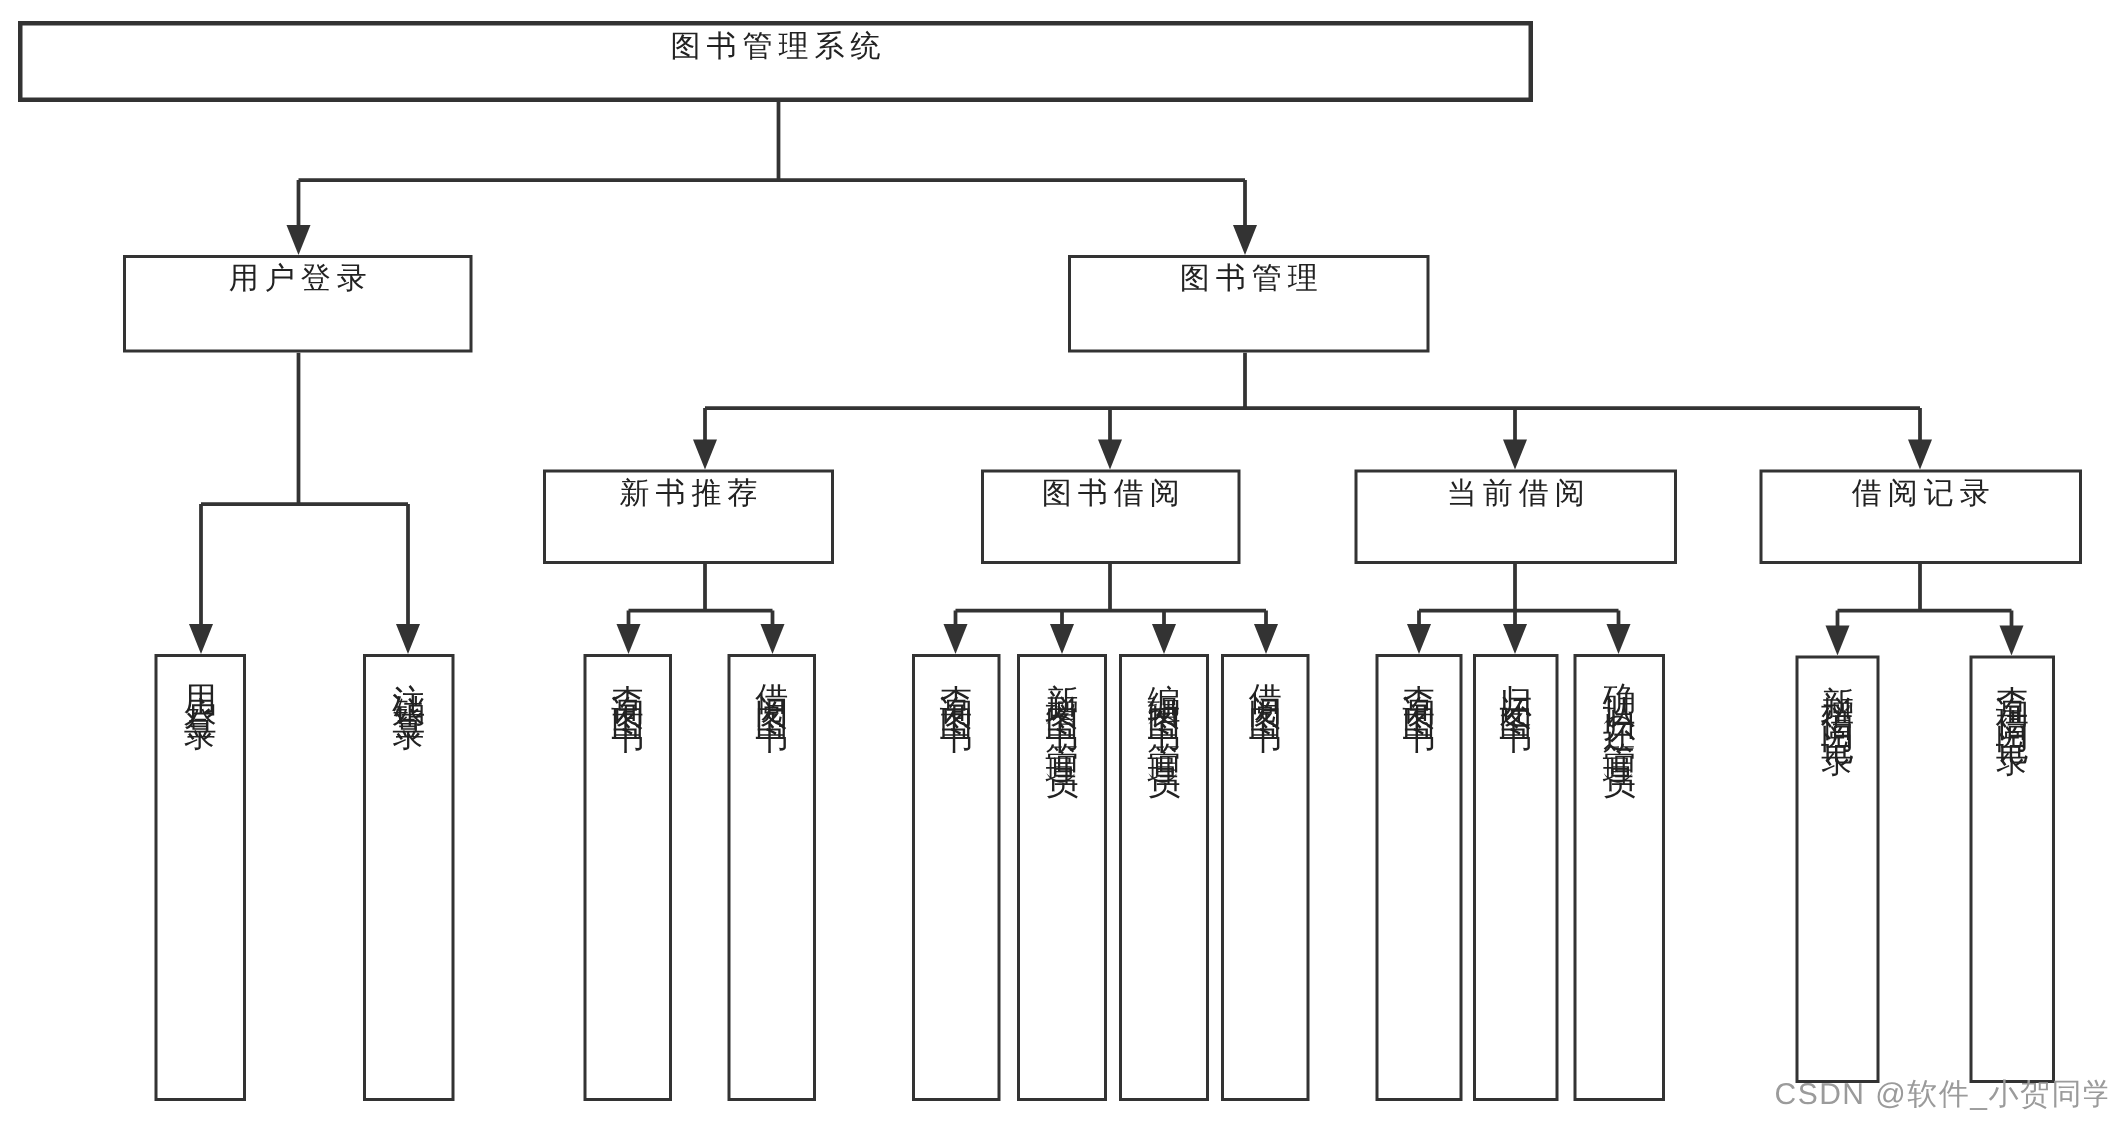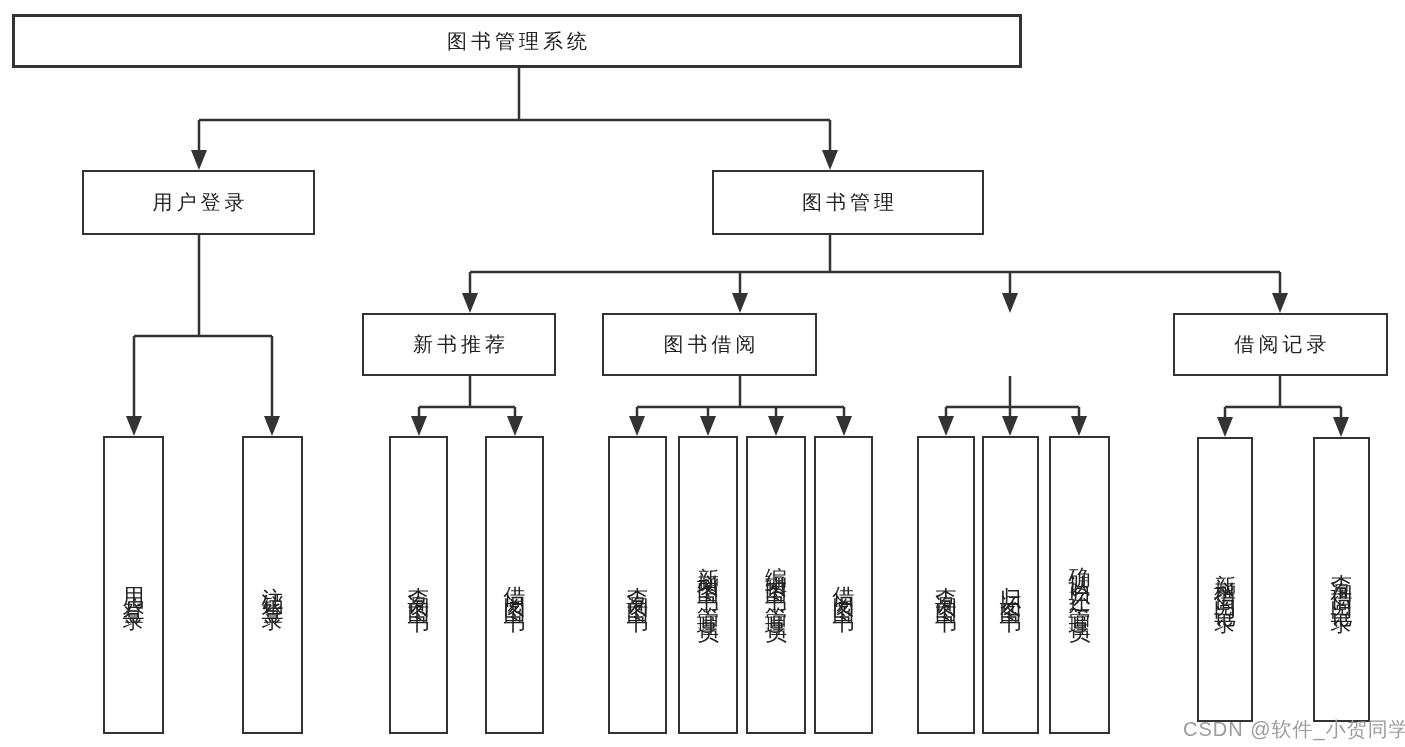--- a/index.html
+++ b/index.html
@@ -17,21 +17,21 @@
     overflow:hidden;
   }
   svg.connectors{position:absolute;left:0;top:0;z-index:1;}
   svg.connectors path{stroke:var(--line);stroke-width:2.5;fill:none;}
   svg.connectors polygon{fill:var(--line);stroke:none;}
   .node{
     position:absolute;
     box-sizing:border-box;
     border:2.5px solid var(--line);
     background:var(--bg);
-    display:flex;align-items:center;justify-content:center;
+    display:flex;align-items:flex-start;justify-content:center;
     color:var(--text);
     z-index:2;
   }
   .node.root{border-width:3px;}
   .node.h span{
     font-size:20px;
     letter-spacing:4px;
     text-indent:4px;
     white-space:nowrap;
   }
@@ -89,29 +89,32 @@
     </g>
   </svg>
 
   <div class="node h root" style="left:12px;top:14px;width:1010px;height:54px">
     <span>图书管理系统</span>
   </div>
 
   <div class="node h" style="left:82px;top:170px;width:233px;height:65px">
     <span>用户登录</span>
   </div>
-  <div class="node h" style="left:712px;top:170px;width:272px;height:65px">
+  <div class="node h" style="left:712px;top:170px;width:241px;height:65px">
     <span>图书管理</span>
   </div>
 
   <div class="node h" style="left:362px;top:313px;width:194px;height:63px">
     <span>新书推荐</span>
   </div>
-  <div class="node h" style="left:602px;top:313px;width:215px;height:63px">
+  <div class="node h" style="left:654px;top:313px;width:173px;height:63px">
     <span>图书借阅</span>
+  </div>
+  <div class="node h" style="left:903px;top:313px;width:215px;height:63px">
+    <span>当前借阅</span>
   </div>
   <div class="node h" style="left:1173px;top:313px;width:215px;height:63px">
     <span>借阅记录</span>
   </div>
 
   <div class="node v" style="left:103px;top:436px;width:61px;height:298px">
     <span>用户登录</span>
   </div>
   <div class="node v" style="left:242px;top:436px;width:61px;height:298px">
     <span>注销登录</span>

